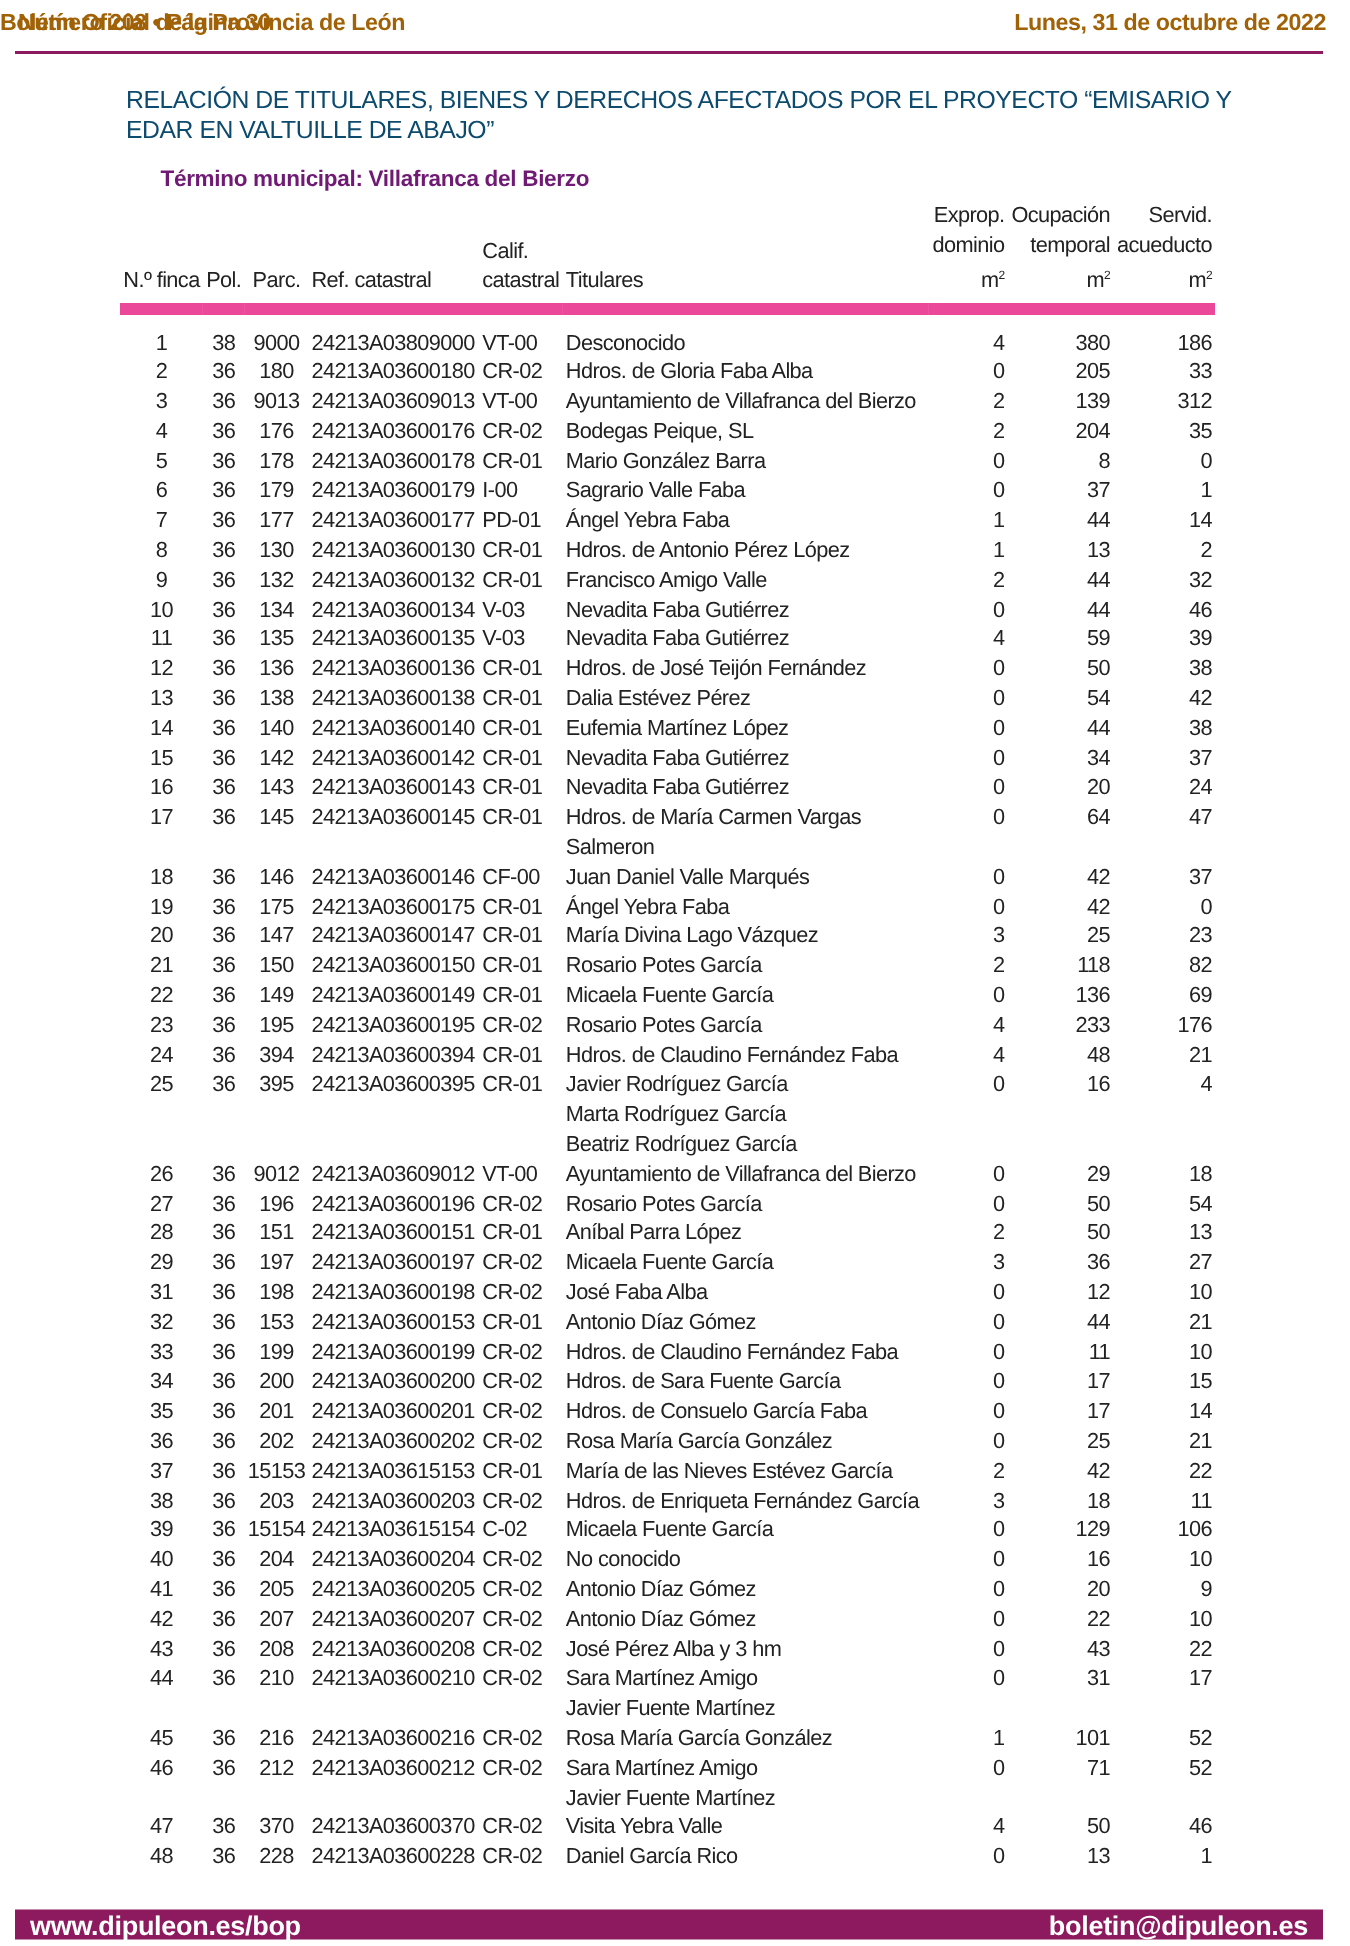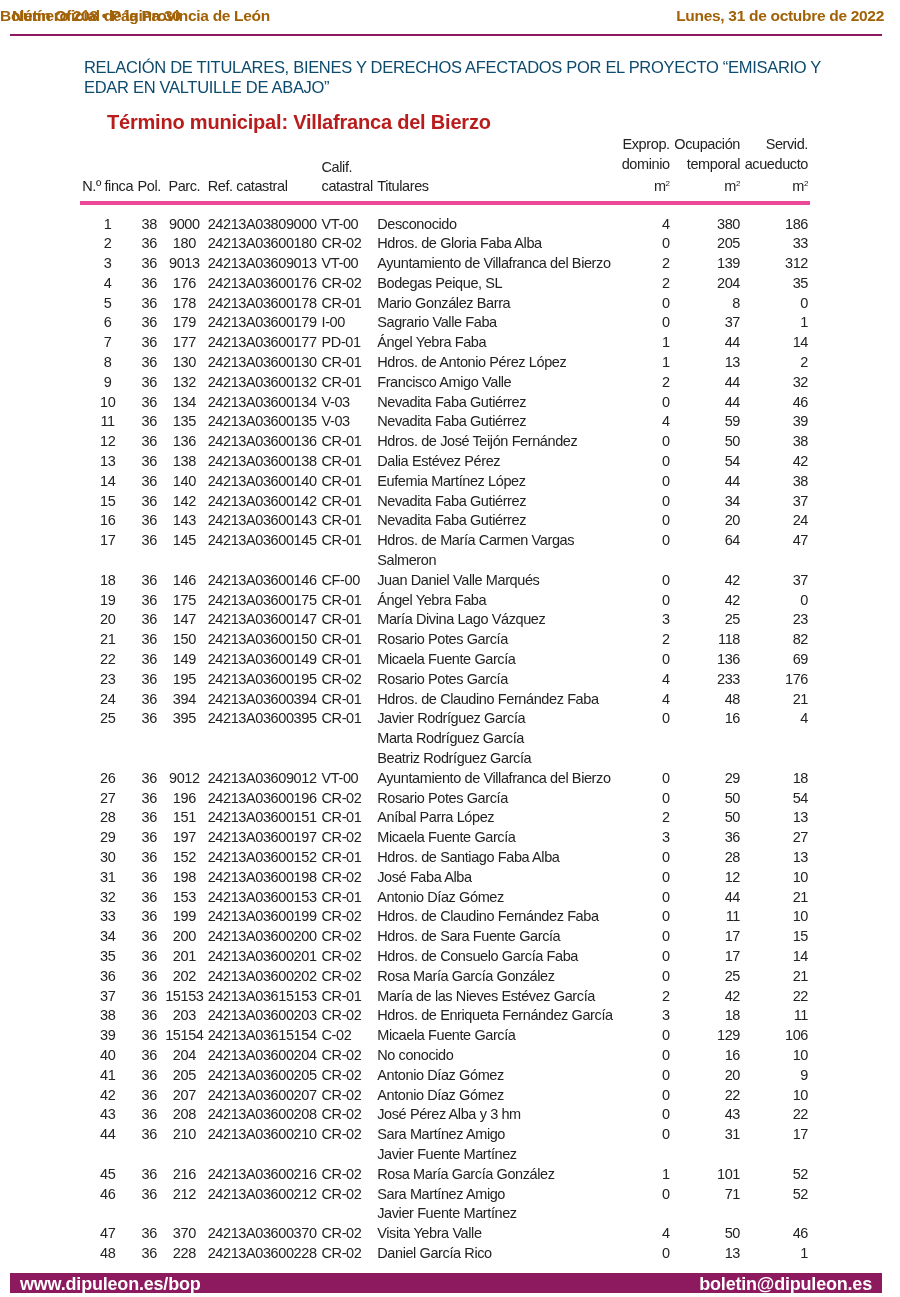--- a/index.html
+++ b/index.html
@@ -7,25 +7,25 @@
          font-family:"Liberation Sans", sans-serif; color:#1a1a1a; }
   .hdr { position:absolute; top:0; left:0; width:900px; height:36px; }
   .hdr span { position:absolute; top:7px; font-size:15.5px; font-weight:bold;
               color:#a16207; letter-spacing:-0.3px; }
   .hdr .l { left:12px; }
   .hdr .c { left:0; width:900px; text-align:left; }
   .hdr .r { right:16px; }
   .hdr-rule { position:absolute; top:34px; left:10px; width:872px; height:2px; background:#8d1a5f; }
   .title { position:absolute; top:57px; left:84px; width:740px; font-size:16.5px; line-height:20px;
            letter-spacing:-0.3px; color:#0c4a6e; }
-  .subtitle { position:absolute; top:111px; left:107px; font-size:20px; font-weight:bold; color:#b91c1c; letter-spacing:-0.2px; }
+  .subtitle { position:absolute; top:111px; left:107px; font-size:15px; font-weight:bold; color:#701a75; letter-spacing:-0.2px; }
   table { position:absolute; top:135px; left:80px; width:730px; border-collapse:collapse;
           font-size:14.5px; letter-spacing:-0.4px; color:#222; }
   thead th { font-weight:normal; vertical-align:bottom; line-height:19.5px; padding:0 2px 4px 2px;
-             border-bottom:4px solid #ec4899; white-space:nowrap; }
+             border-bottom:8px solid #ec4899; white-space:nowrap; }
   tbody tr:first-child td { padding-top:10px; }
   td { padding:0 2px; line-height:19.8px; vertical-align:top; white-space:nowrap; }
   .num { text-align:right; }
   .ctr { text-align:center; }
   .lft { text-align:left; }
   sup { font-size:8px; vertical-align:5px; }
   .ftr { position:absolute; left:10px; top:1273px; width:872px; height:20px; background:#8d1a5f; }
   .ftr span { position:absolute; top:1px; font-size:18px; font-weight:bold; color:#fff; letter-spacing:-0.2px; }
   .ftr .l { left:10px; }
   .ftr .r { right:10px; }
@@ -448,33 +448,20 @@
         <td class="lft">24213A03600197</td>
         <td class="lft">CR-02</td>
         <td class="lft">
           <span class="titular-line">Micaela Fuente García</span>
         </td>
         <td class="num">3</td>
         <td class="num">36</td>
         <td class="num">27</td>
       </tr>
       <tr>
-        <td class="ctr">30</td>
-        <td class="ctr">36</td>
-        <td class="ctr">152</td>
-        <td class="lft">24213A03600152</td>
-        <td class="lft">CR-01</td>
-        <td class="lft">
-          <span class="titular-line">Hdros. de Santiago Faba Alba</span>
-        </td>
-        <td class="num">0</td>
-        <td class="num">28</td>
-        <td class="num">13</td>
-      </tr>
-      <tr>
         <td class="ctr">31</td>
         <td class="ctr">36</td>
         <td class="ctr">198</td>
         <td class="lft">24213A03600198</td>
         <td class="lft">CR-02</td>
         <td class="lft">
           <span class="titular-line">José Faba Alba</span>
         </td>
         <td class="num">0</td>
         <td class="num">12</td>

